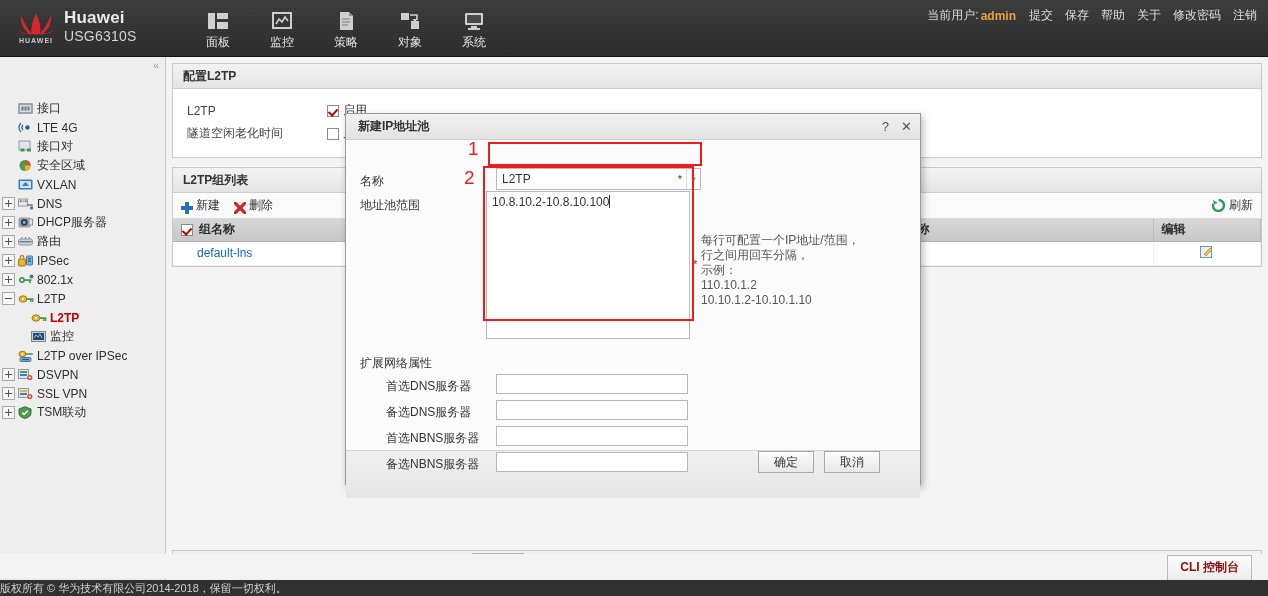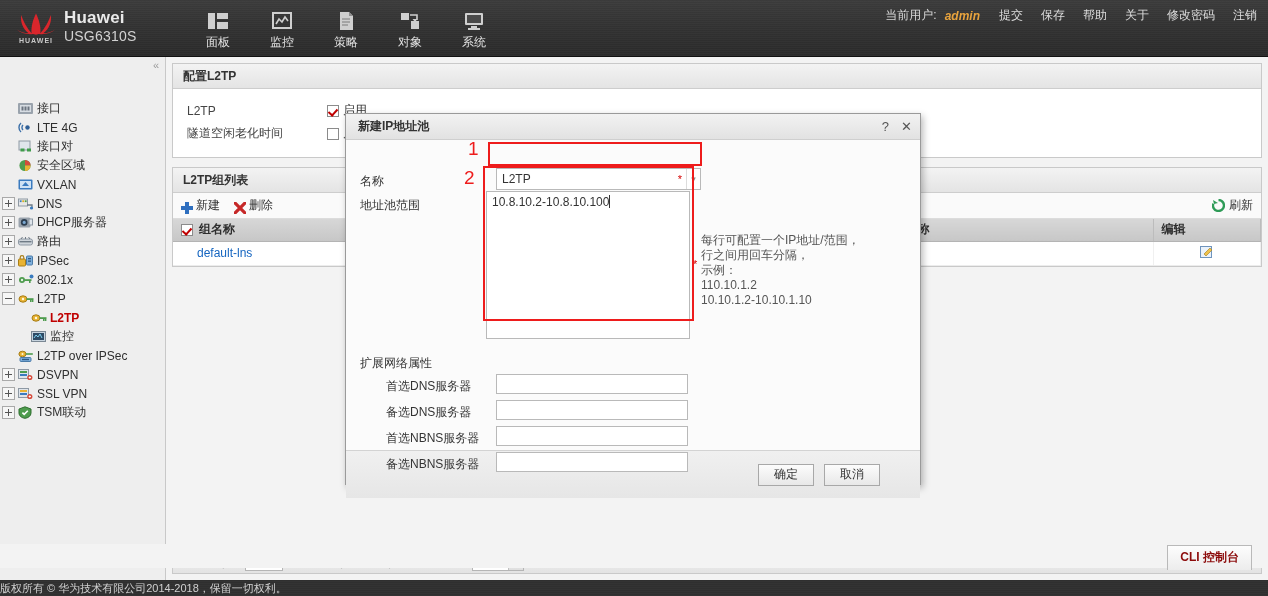--- a/index.html
+++ b/index.html
@@ -41,24 +41,24 @@
   .nav-item {
     width: 64px; height: 52px; display:flex; flex-direction: column;
     align-items:center; justify-content: flex-start; padding-top: 5px;
     cursor: pointer;
   }
   .nav-ico { height: 26px; display:flex; align-items:center; justify-content:center; }
   .nav-label { font-size: 12px; color: #e2e2e2; margin-top: 0; }
 
   .topright {
     position: absolute; right: 6px; top: 7px;
-    font-size: 12px; color: #d8d8d8; display: flex; align-items: center; gap: 8px;
+    font-size: 12px; color: #d8d8d8; display: flex; align-items: center; gap: 2px;
   }
   .topright .cu-label { color: #d8d8d8; }
-  .topright .cu-user { color: #e8a33d; font-weight: bold; margin-right: 6px; font-style: italic;}
+  .topright .cu-user { color: #e8a33d; font-weight: bold; margin-right: 6px;}
   .topright a { color: #dcdcdc; text-decoration: none; padding: 0 5px; }
 
   
   .sidebar {
     position: absolute; left: 0; top: 57px; width: 166px; height: 523px;
     background: #eeeeee; border-right: 1px solid #c8c8c8;
     overflow: hidden;
   }
   .collapse-btn {
     position: absolute; right: 2px; top: 2px; width: 14px; height: 14px;
@@ -155,21 +155,21 @@
     justify-content: space-between; padding-left: 4px; cursor: pointer;
   }
   .pg-select .arrow {
     width: 15px; height: 16px; background: linear-gradient(180deg,#fafafa,#dedede);
     border-left: 1px solid #c0c0c0; display:flex; align-items:center; justify-content:center;
   }
   .pg-right { margin-left: auto; color: #555; }
 
   
   .cli-bar {
-    position: absolute; left: 0; bottom: 28px; width: 1268px; height: 24px;
+    position: absolute; left: 0; bottom: 18px; width: 1268px; height: 24px;
     background: #f3f3f3;
   }
   .cli-btn {
     position: absolute; right: 16px; top: 1px;
     border: 1px solid #b9b9b9; border-bottom: none;
     background: linear-gradient(180deg,#fdfdfd,#ececec);
     padding: 3px 12px 4px 12px; font-size: 12px; font-weight: bold;
     color: #8c0b0b; cursor: pointer;
   }
   .footer {
@@ -200,21 +200,21 @@
   .inp {
     border: 1px solid #b9b9b9; background: #fff; height: 20px;
     font-size: 12px; color: #333; padding: 0 4px; font-family: inherit;
     outline: none;
   }
   .req { color: #d40000; font-size: 11px; }
   .hint { font-size: 12px; color: #555; line-height: 15px; }
   .section-title { font-size: 12px; color: #333; }
   .modal-ft {
     height: 48px; background: linear-gradient(180deg,#f0f0f0,#e6e6e6);
-    border-top: 1px solid #d3d3d3; display:flex; align-items:center;
+    border-top: 1px solid #d3d3d3; display:flex; 
     justify-content: flex-end; gap: 10px; padding-right: 40px;
   }
   .btn {
     min-width: 56px; height: 22px; border: 1px solid #a8a8a8;
     background: linear-gradient(180deg,#fcfcfc,#e8e8e8);
     font-size: 12px; color: #333; cursor: pointer; font-family: inherit;
   }
 
   
   .anno-box { position: absolute; border: 2px solid #ee1c1c; pointer-events: none; }

